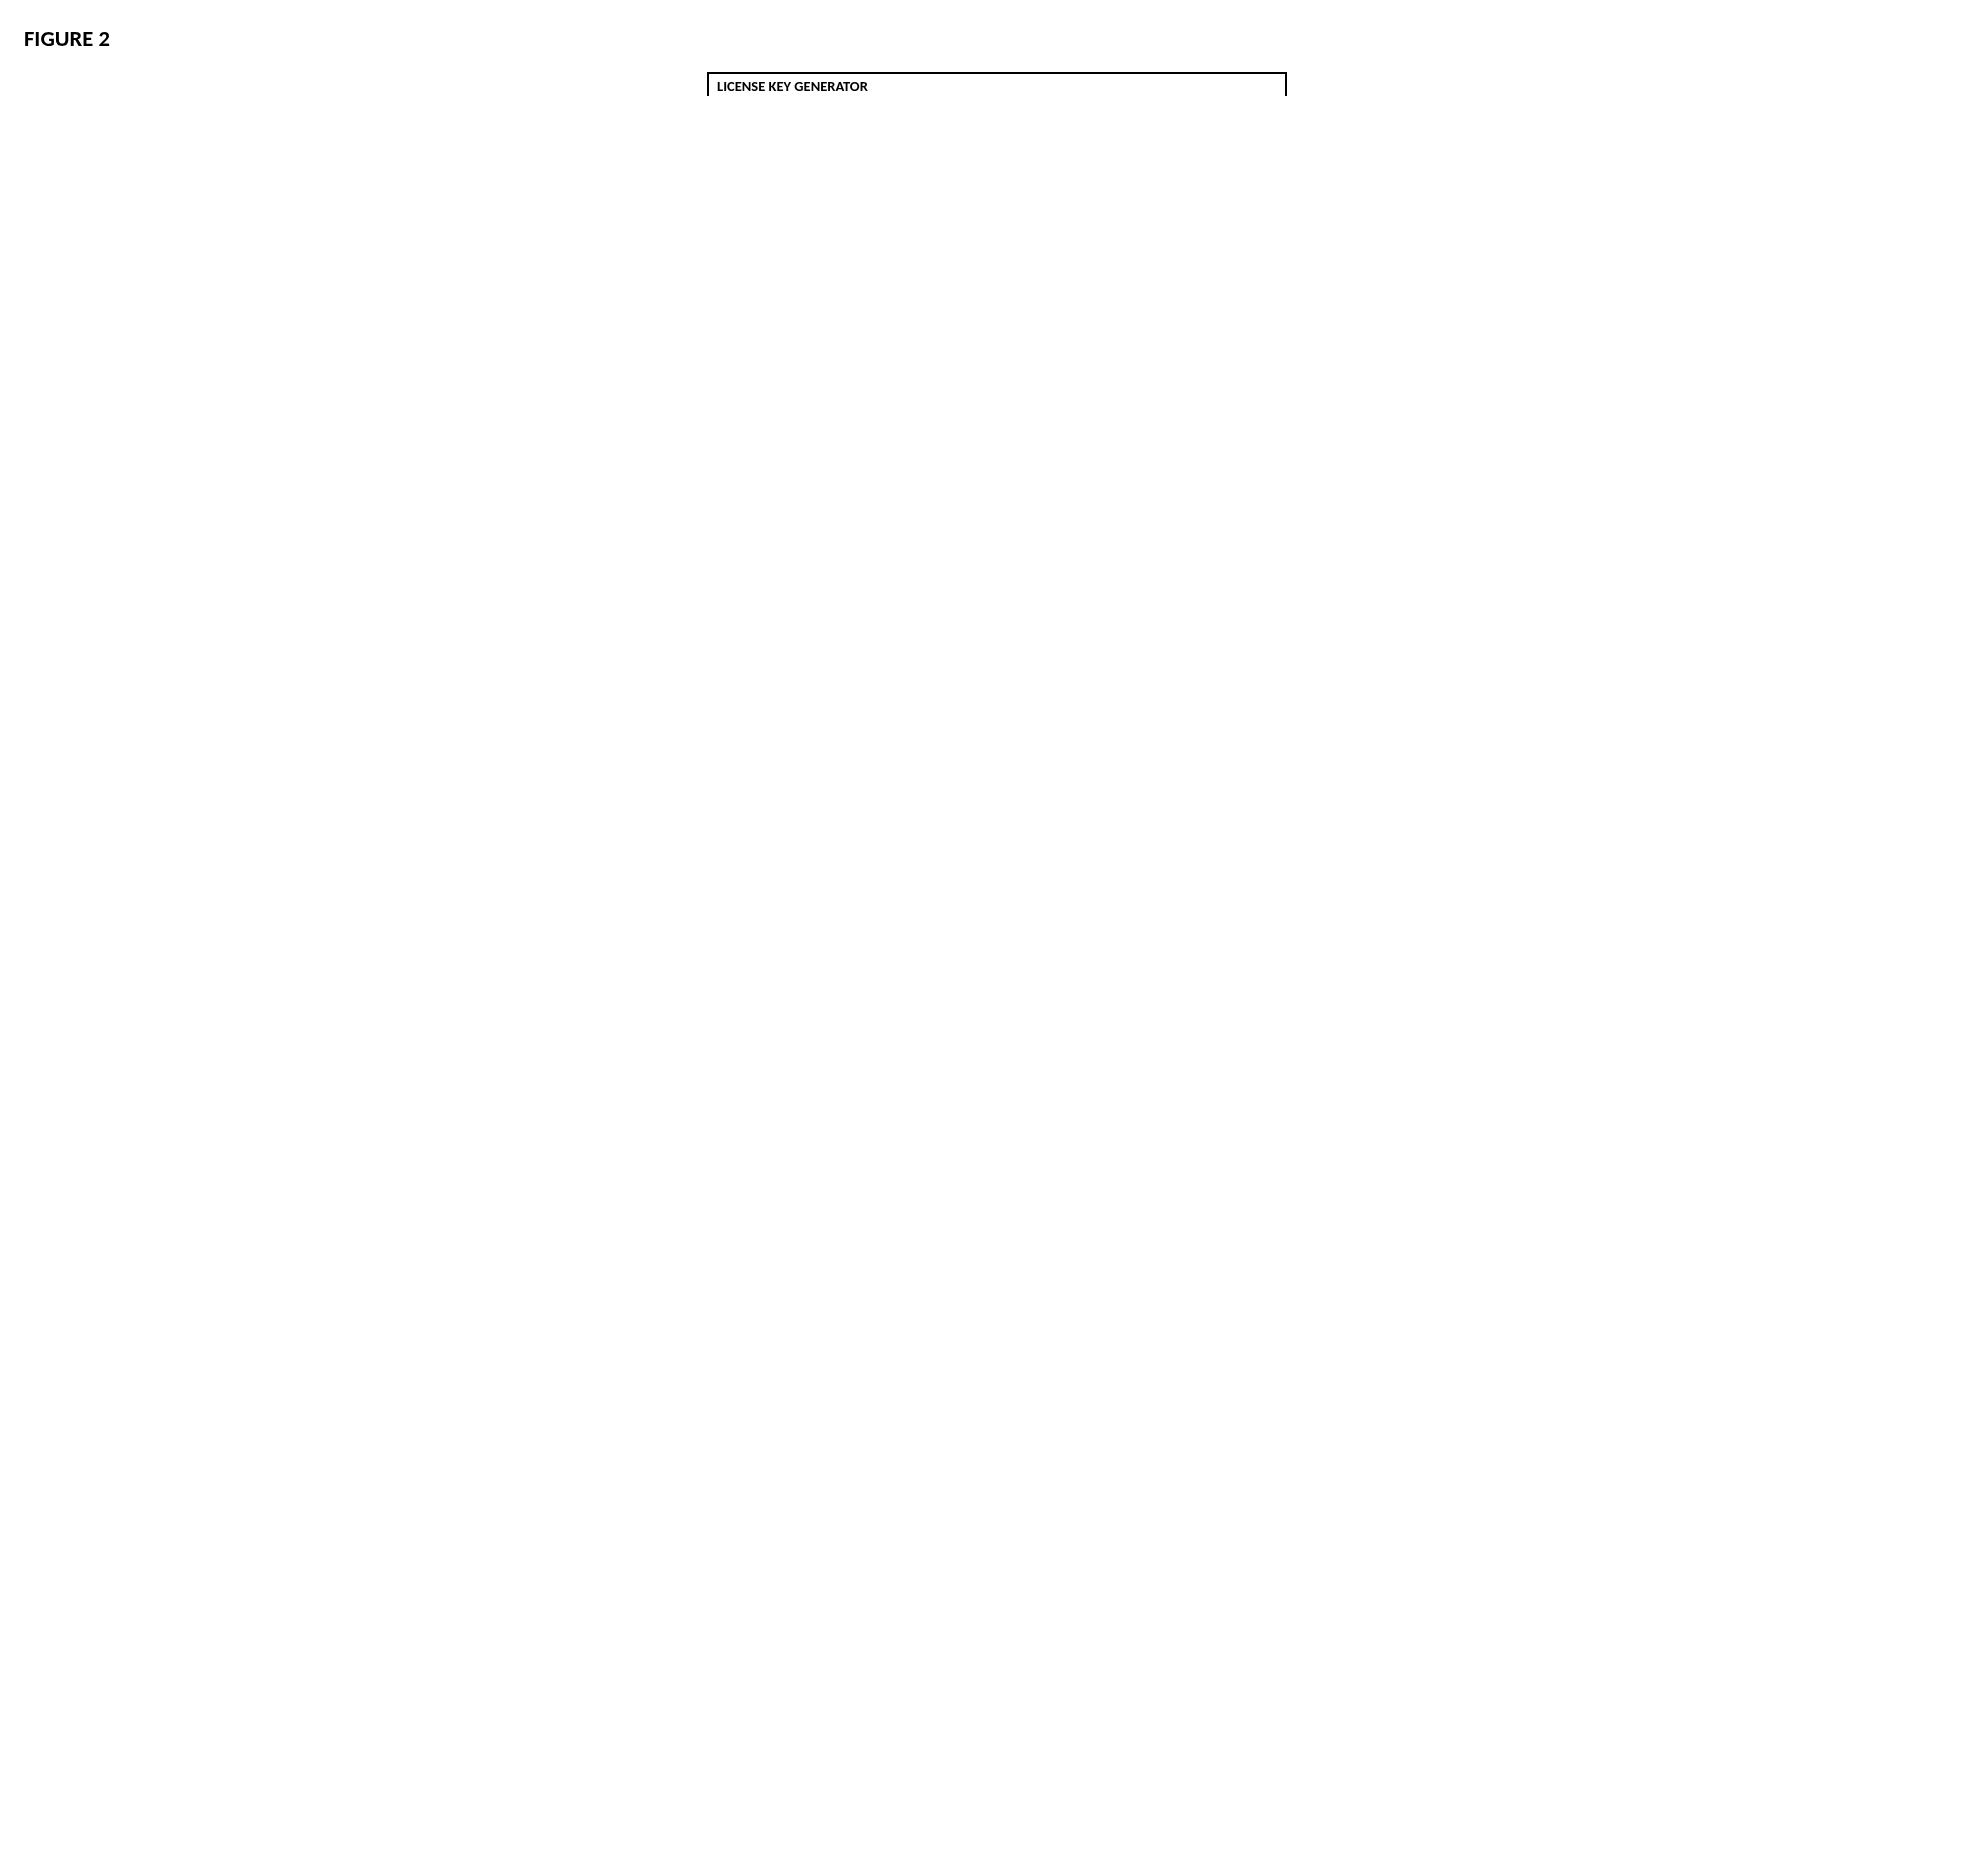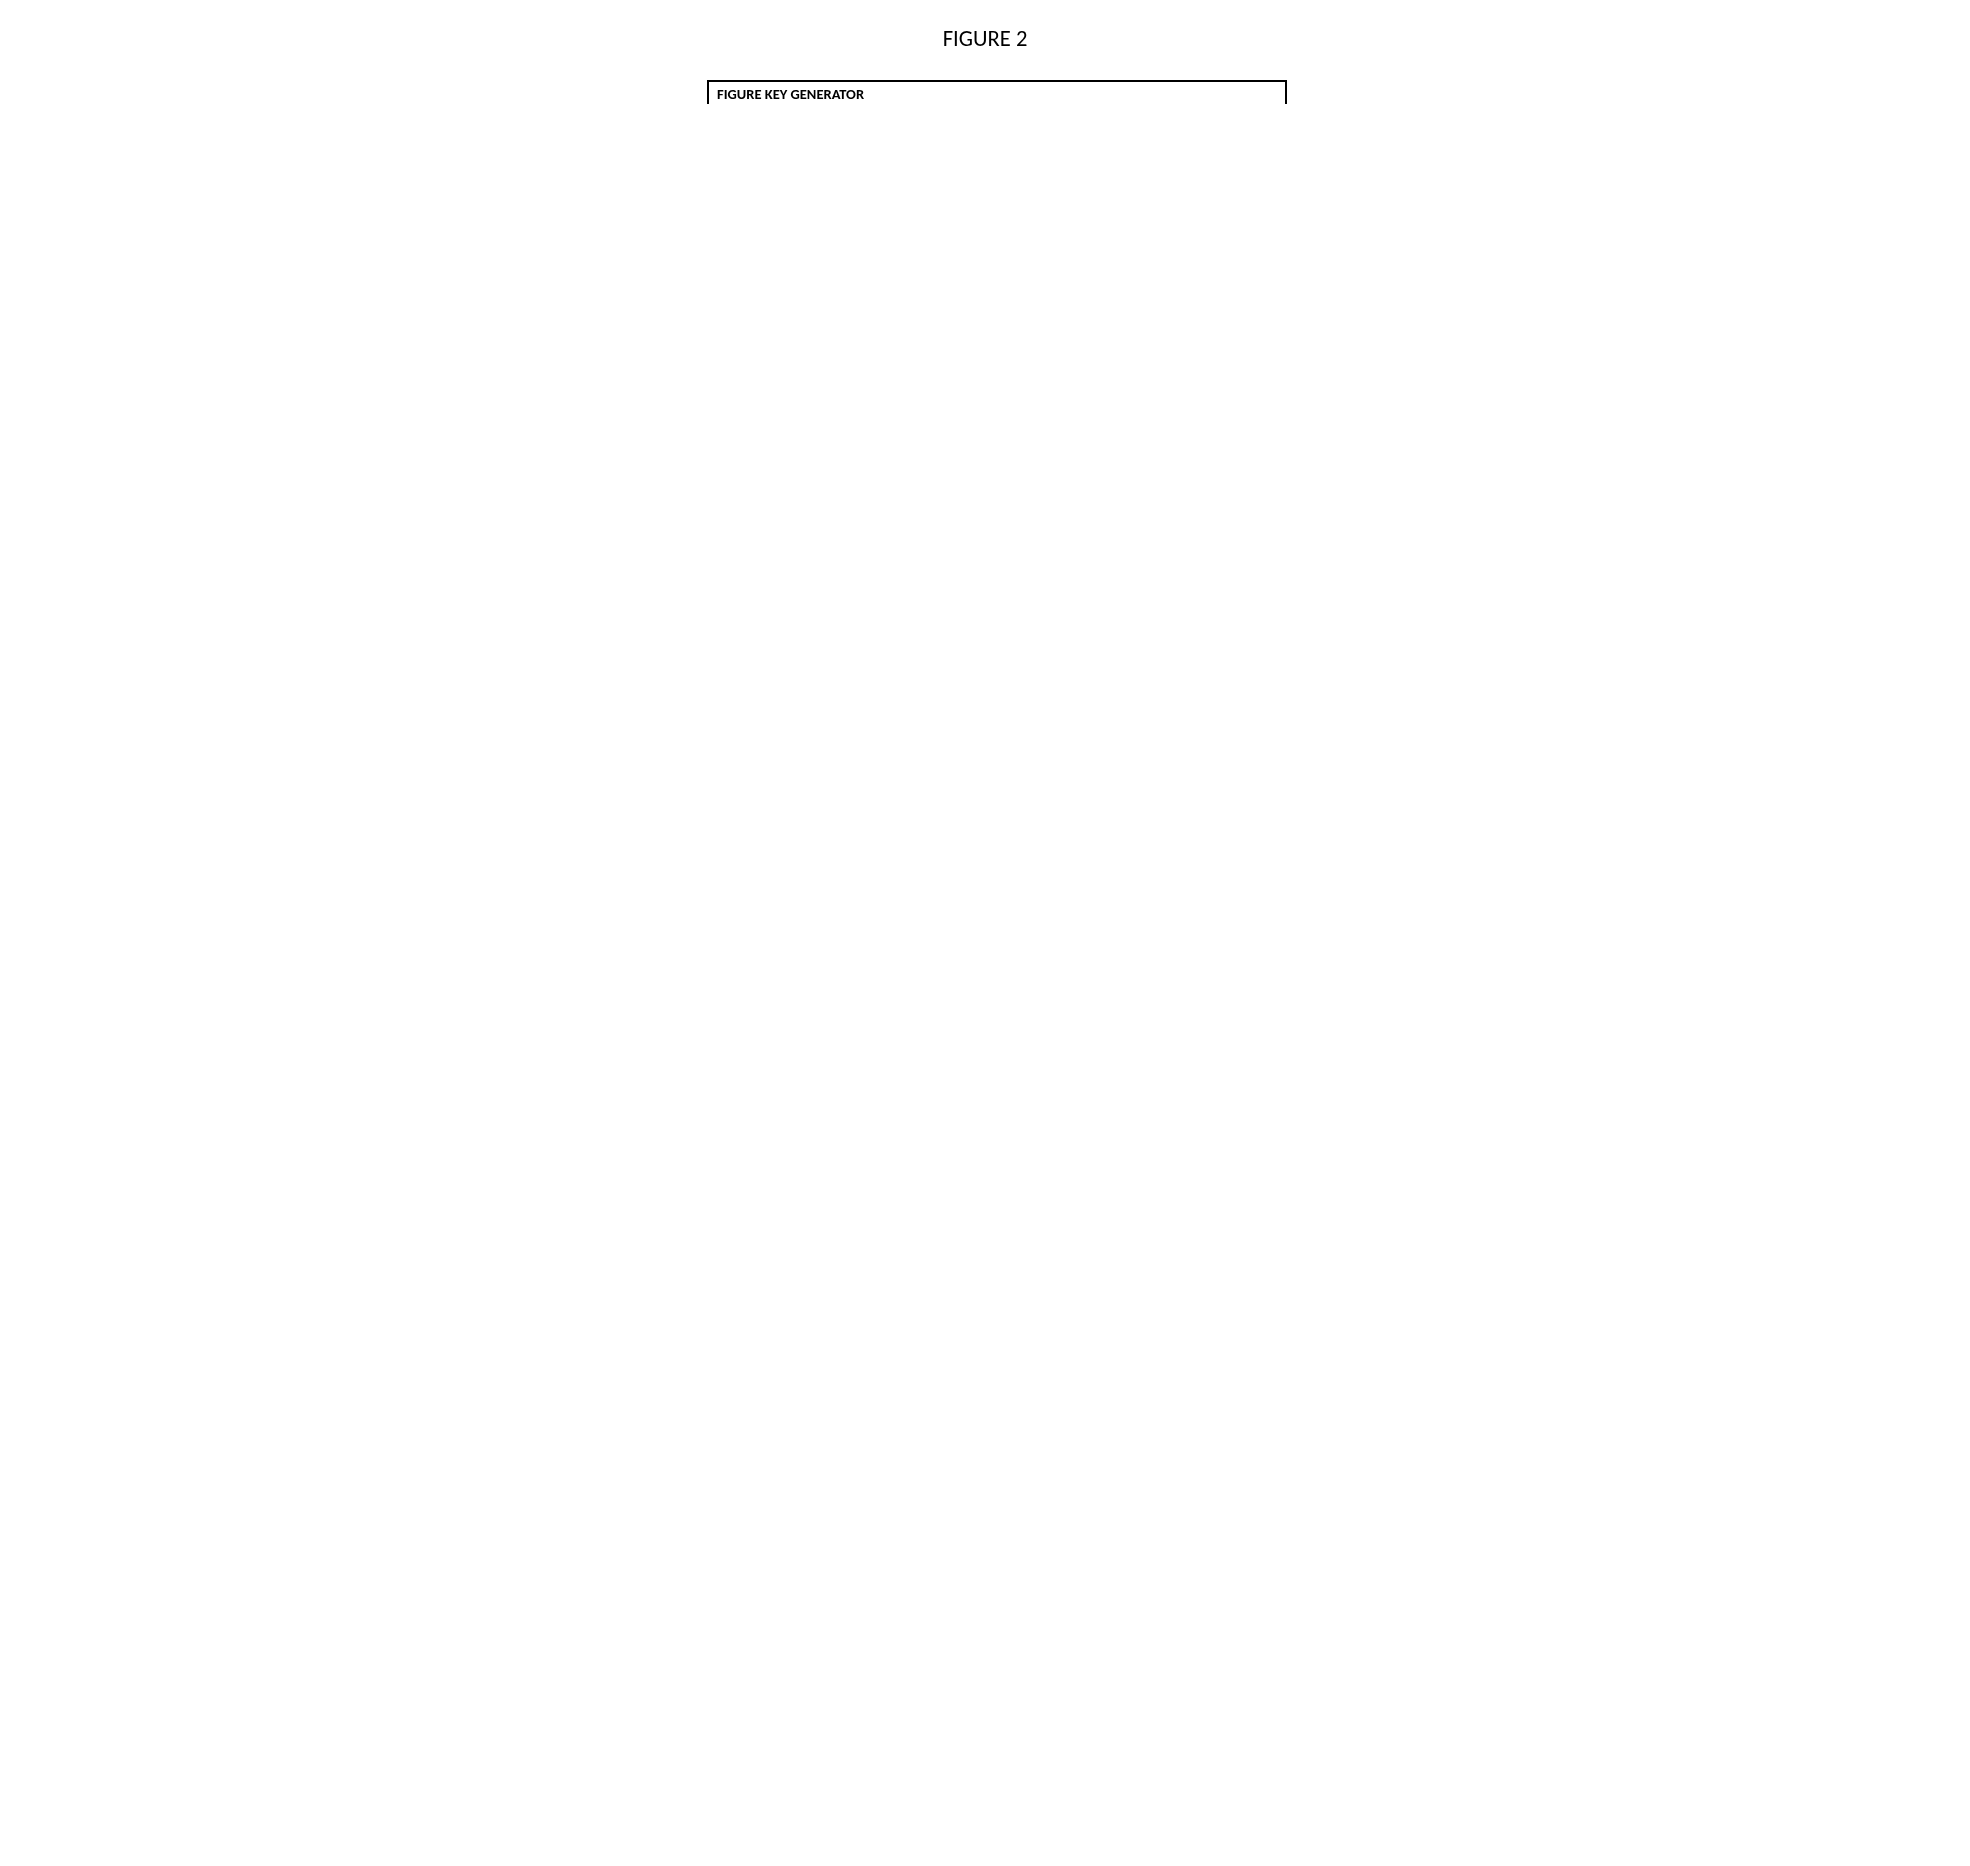--- a/index.html
+++ b/index.html
@@ -2,24 +2,24 @@
 <html style="font-size:13px"><head>
   <meta charset="utf-8">
   <style>
     * { box-sizing: border-box; margin: 0; padding: 0; }
     body {
       font-family: Calibri, Arial, sans-serif;
       background: #fff;
       padding: 24px;
     }
     .figure-title {
-      text-align: center;
-      font-weight: normal;
+      text-align: left;
+      font-weight: bold;
       font-size: 22.6px;
-      margin-bottom: 28px;
+      margin-bottom: 20px;
     }
     .stage {
       position: relative;
       width: 846px;
       margin: 0 auto;
     }
     .window {
       position: absolute;
       left: 145px;
       top: 0;
@@ -187,21 +187,21 @@
   <div class="callout" style="left:774px; top:270px;">021</div>
   <div class="callout-line" style="left:705px; top:279px; width:64px; height:1.6px;"></div>
 
   <div class="callout" style="left:774px; top:367px;">024</div>
   <div class="callout-line" style="left:576px; top:376px; width:193px; height:1.6px;"></div>
 
   <div class="callout" style="left:774px; top:495px;">025</div>
   <div class="callout-line" style="left:721px; top:504px; width:48px; height:1.6px;"></div>
 
   <div class="window">
-    <div class="title-bar">FIGURE KEY GENERATOR</div>
+    <div class="title-bar">LICENSE KEY GENERATOR</div>
     <div class="content">
 
       <div class="row">
         <span class="lbl lbl-w1">Encryption Template:</span>
         <div class="input-box" style="width:258px;"></div>
         <div style="width:9.7px;"></div>
         <div class="btn">Browse...</div>
       </div>
 
       <div class="row">

